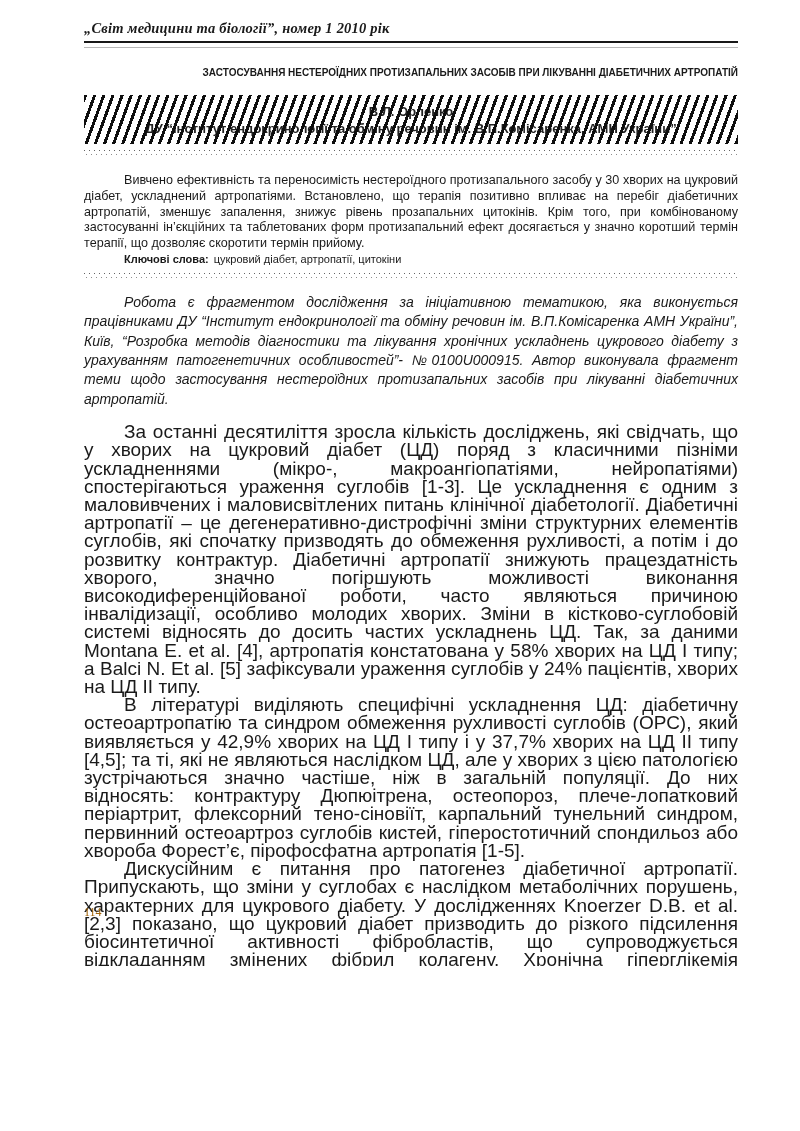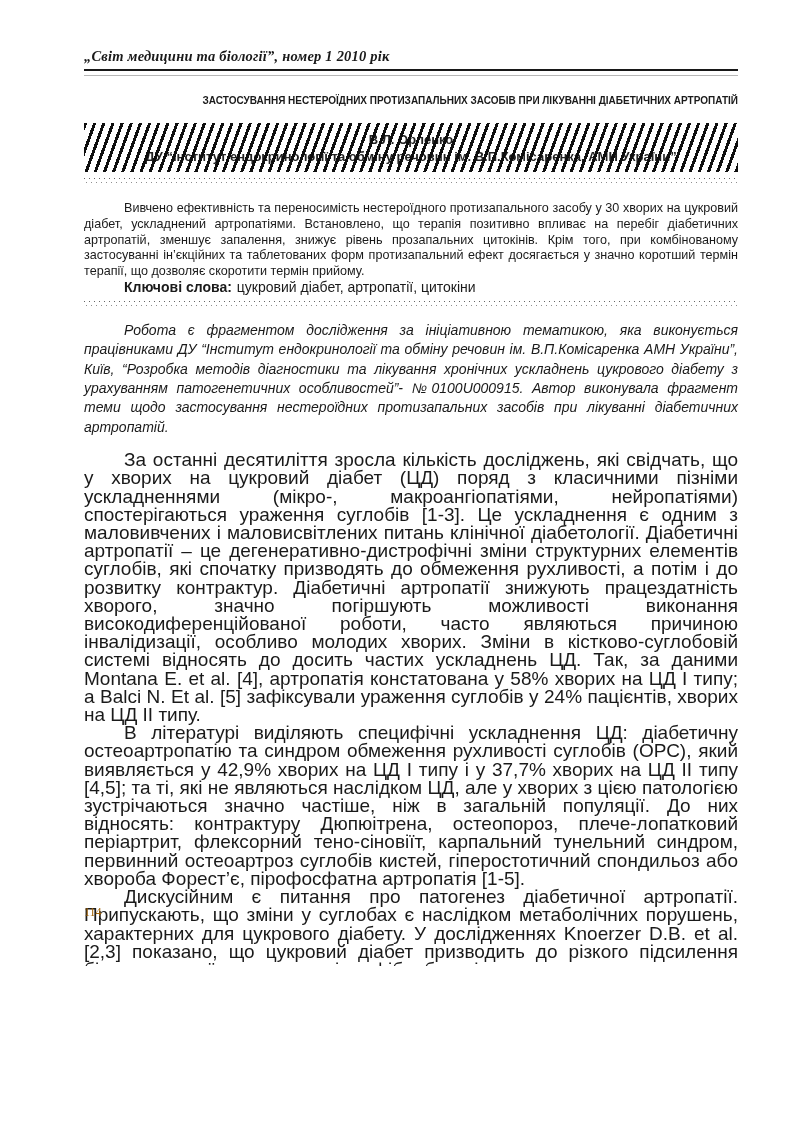--- a/index.html
+++ b/index.html
@@ -1,21 +1,21 @@
 <!DOCTYPE html>
 <html lang="uk"><head>
 <meta charset="utf-8">
 <style>
   html,body{margin:0;padding:0;background:#ffffff;}
   .page{
     position:relative;
     width:800px;height:966px;
     background:#ffffff;
     box-sizing:border-box;
-    padding:48px 62px 0 84px;
+    padding:20px 62px 0 84px;
     font-family:"Liberation Sans","DejaVu Sans",sans-serif;
     color:#1a1a1a;
     overflow:hidden;
   }
   
   .journal-header{
     font-family:"Liberation Serif","DejaVu Serif",serif;
     font-style:italic;font-weight:bold;
     font-size:14.5px;letter-spacing:.2px;
     padding-bottom:4px;
@@ -51,21 +51,21 @@
     background-size:100% 1.4px,100% 1.4px;
     background-position:0 1px,2px 5px;
     background-repeat:no-repeat;
   }
   
   .abstract{
     font-size:12.6px;line-height:15.8px;
     text-align:justify;margin:17px 0 0 0;
     text-indent:40px;
   }
-  .keywords-line{font-size:14px;line-height:15.8px;margin:0;padding-left:40px;}
+  .keywords-line{font-size:11px;line-height:15.8px;margin:0;padding-left:40px;}
   .kw-label{font-weight:bold;margin-right:5px;}
   .rule-gap-top{margin-top:4px;}
   
   .funding-note{
     font-style:italic;
     font-size:14px;line-height:19.4px;
     text-align:justify;
     margin:14px 0 14px 0;
     text-indent:40px;
   }

